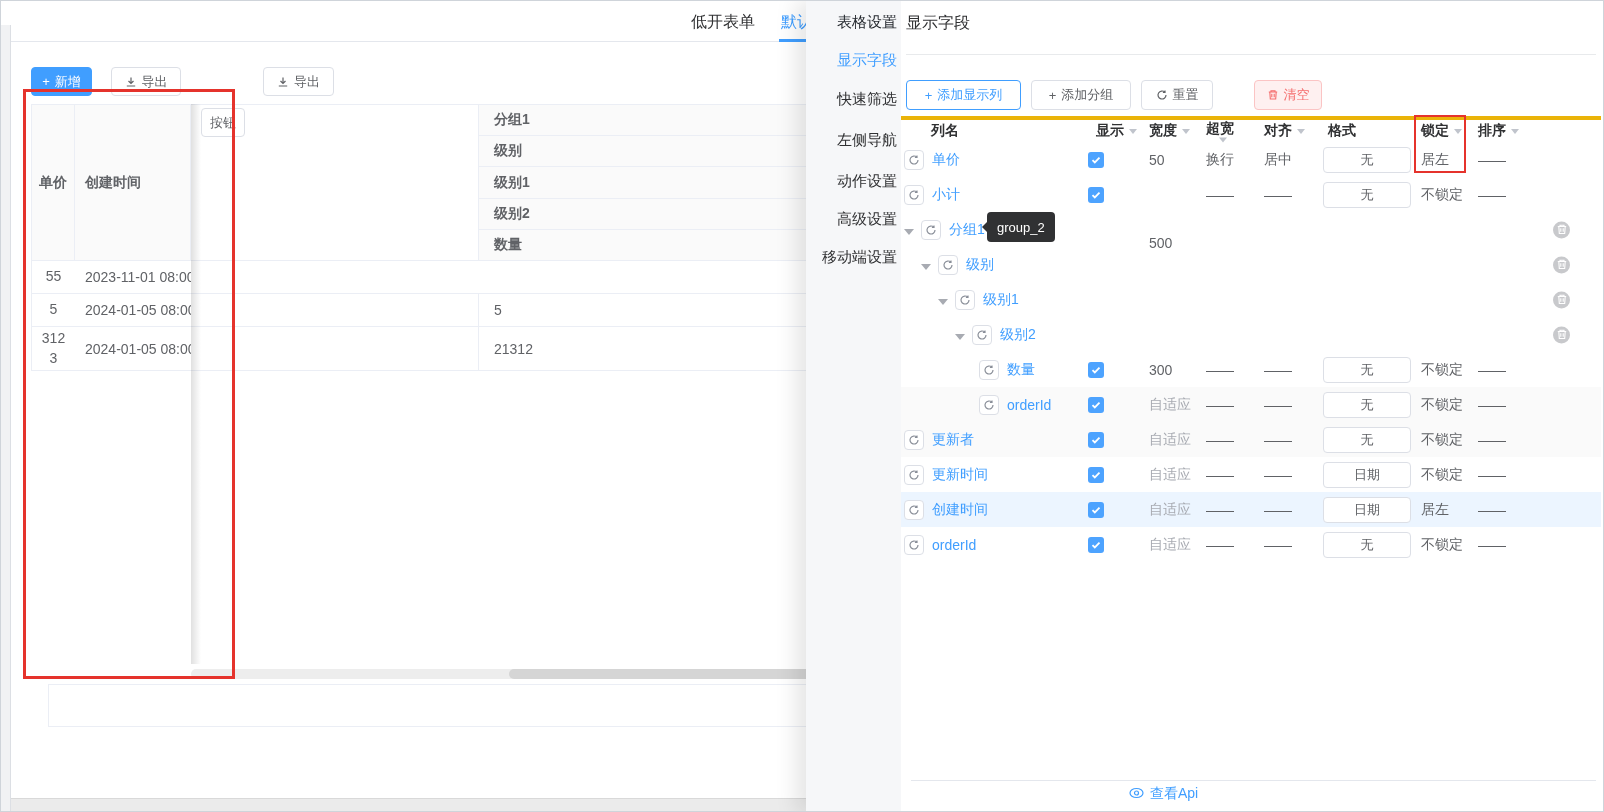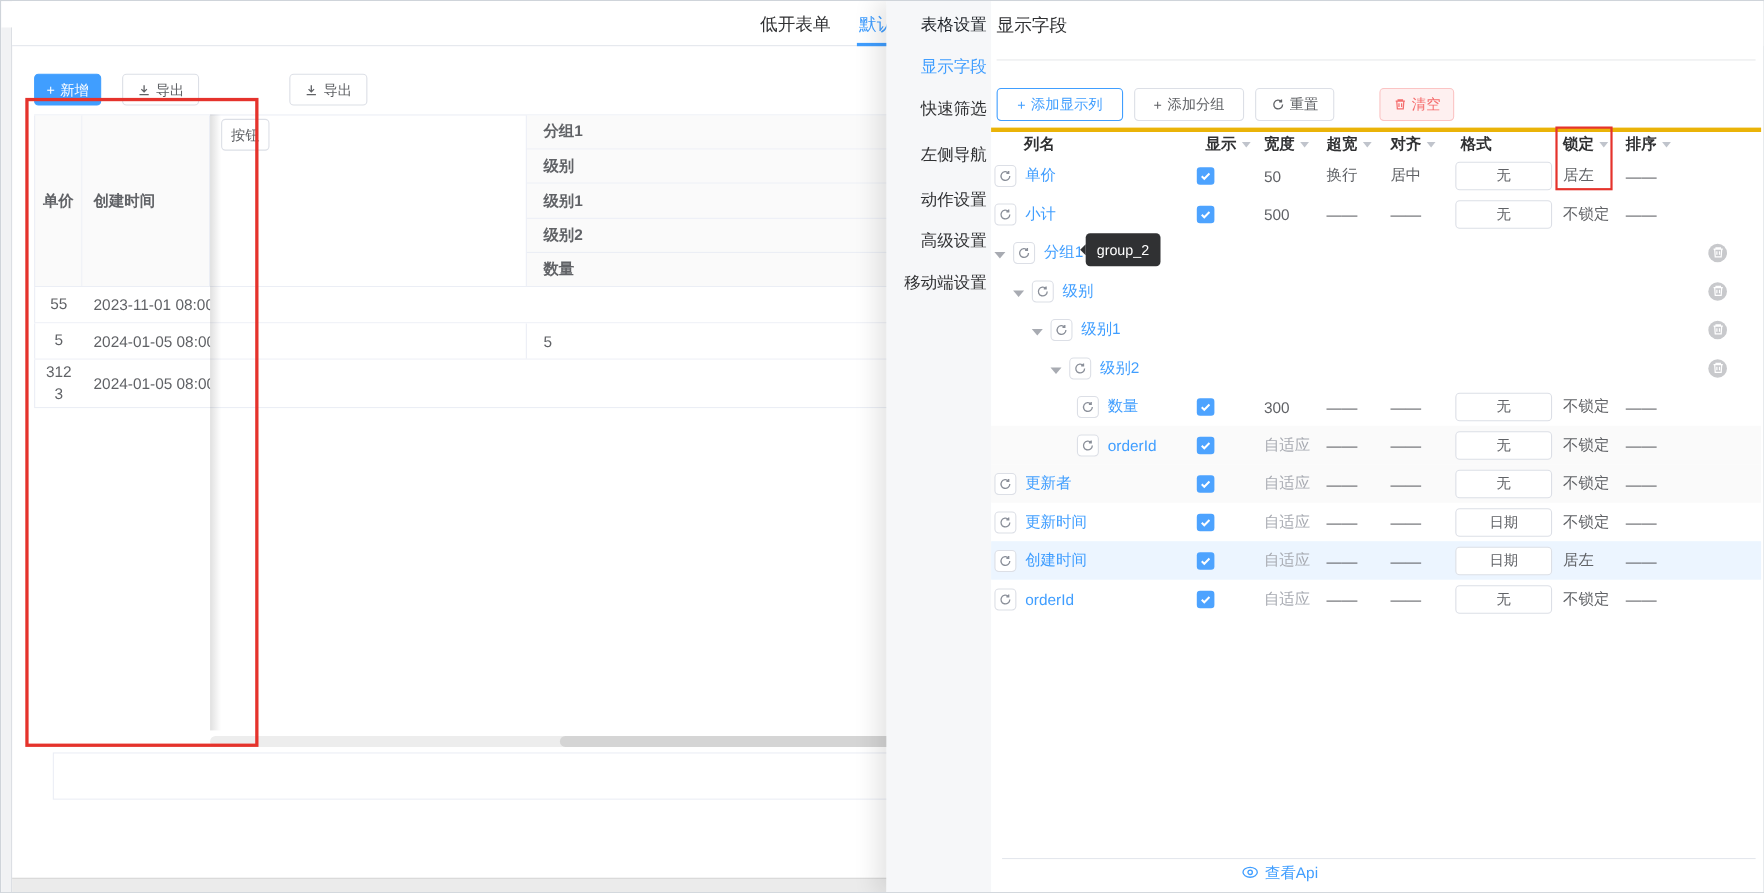--- a/index.html
+++ b/index.html
@@ -152,20 +152,21 @@
           <div class="pcell c2">2023-11-01 08:00</div>
         </div>
         <div class="prow" style="height: 33px;">
           <div class="pcell c1">5</div>
           <div class="pcell c2">2024-01-05 08:00</div>
           <div class="pcell c4">5</div>
         </div>
         <div class="prow" style="height: 44px;">
           <div class="pcell c1">3123</div>
           <div class="pcell c2">2024-01-05 08:00</div>
+          <div class="pcell c4">21312</div>
         </div>
       </div>
   </div>
 
   <div class="fix-shadow"></div>
 
   <div class="hscroll">
     <div class="thumb"></div>
   </div>
 
@@ -220,21 +221,21 @@
           <span>列名</span>
         </div>
         <div class="hc" style="left: 195px;">
           <span>显示</span>
           <span class="caret"></span>
         </div>
         <div class="hc" style="left: 248px;">
           <span>宽度</span>
           <span class="caret"></span>
         </div>
-        <div class="hc" style="left: 305px;">
+        <div class="hc" style="left: 305px; flex-direction: column;">
           <span>超宽</span>
           <span class="caret"></span>
         </div>
         <div class="hc" style="left: 363px;">
           <span>对齐</span>
           <span class="caret"></span>
         </div>
         <div class="hc" style="left: 427px;">
           <span>格式</span>
         </div>
@@ -290,21 +291,21 @@
           <svg width="12" height="12" viewBox="0 0 12 12" fill="none">
             <path d="M10 6a4 4 0 1 1-1.1-2.75M9 1.4v2.1H6.9" stroke="#8a8f99" stroke-width="1.2"></path>
           </svg>
         </span>
         <span class="cell fname" style="left: 31px;">小计</span>
         <span class="cell checkbox" style="left: 187px;">
           <svg width="12" height="12" viewBox="0 0 12 12" fill="none">
             <path d="M2.5 6.2l2.3 2.3 4.7-4.8" stroke="#ffffff" stroke-width="1.8"></path>
           </svg>
         </span>
-        <span class="cell" style="left: 248px;">500</span>
+        <span class="cell" style="left: 248px; margin-top: 48px;">500</span>
         <span class="cell" style="left: 305px;">——</span>
         <span class="cell" style="left: 363px;">——</span>
         <span class="cell fmt-btn" style="left: 422px;">无</span>
         <span class="cell" style="left: 520px;">不锁定</span>
         <span class="cell" style="left: 577px;">——</span>
       </div>
       <div class="srow" style="top: 211px;">
         <span class="cell" style="left: 3px;"><span class="tree-caret"></span></span>
         <span class="cell icon-btn" style="left: 20px;">
           <svg width="12" height="12" viewBox="0 0 12 12" fill="none">

